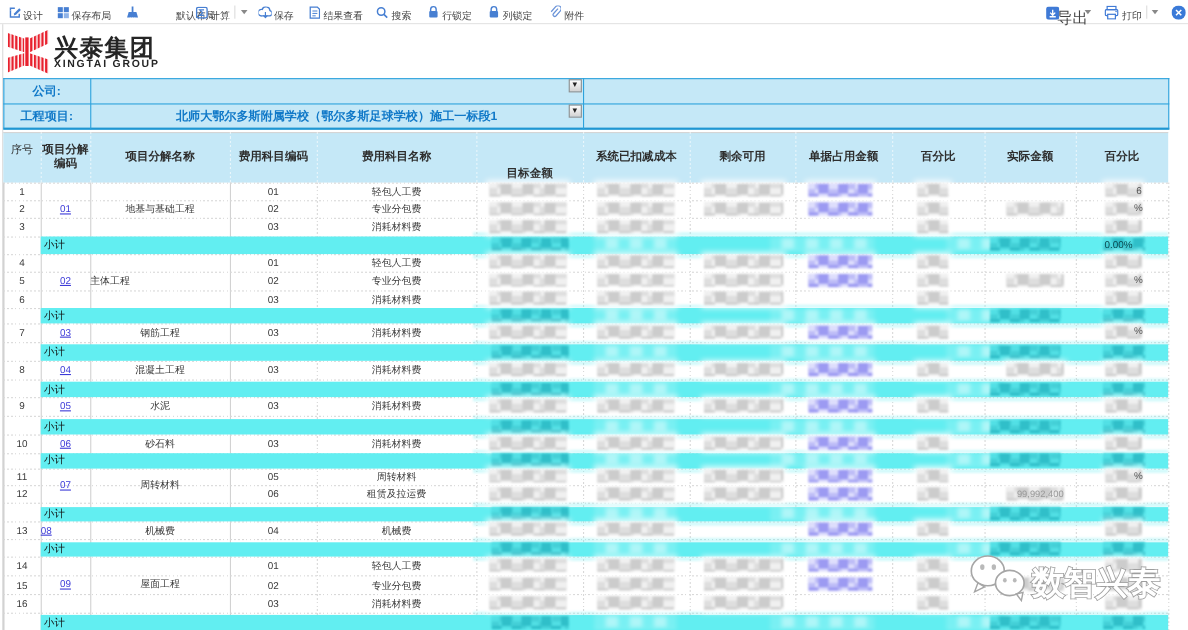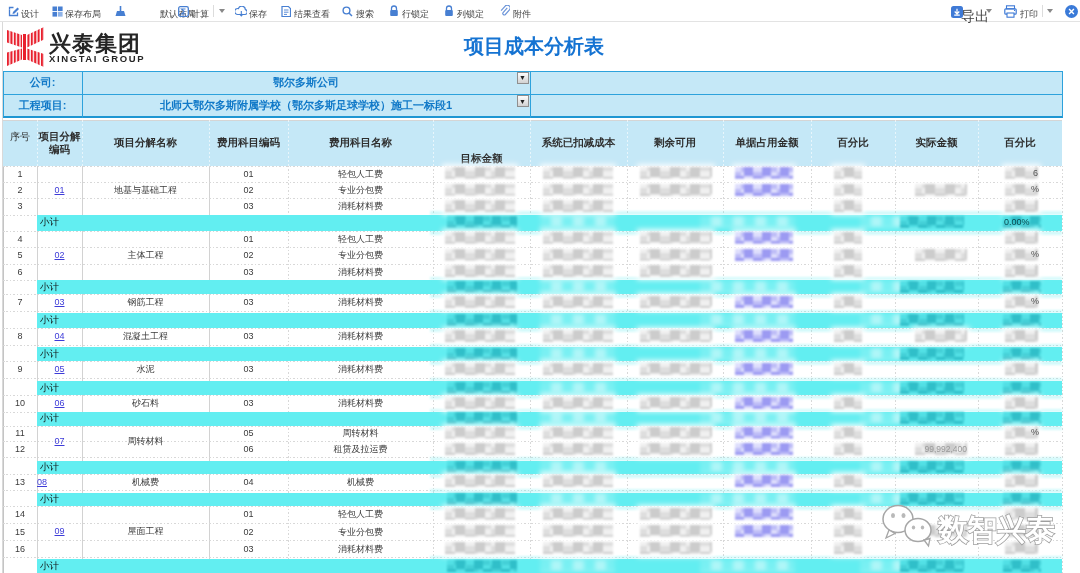--- a/index.html
+++ b/index.html
@@ -114,28 +114,26 @@
         </pattern>
       </defs>
 <polygon points="0,3 15,8 15,20.5 0,15.5" fill="url(#st)"></polygon>
 <polygon points="37,0 20,8 20,20.5 37,12.5" fill="url(#st)"></polygon>
 <polygon points="0,25.5 15,21.5 15,32.5 0,39" fill="url(#st)"></polygon>
 <polygon points="37,27 20,21.5 20,32.5 37,40" fill="url(#st)"></polygon>
 <rect x="16" y="7" width="3" height="26" fill="#e8212e"></rect>
 </svg>
 <div class="a tb" style="left:49px;top:29px;font-size:22px;color:#252525;font-weight:bold;letter-spacing:1px;">兴泰集团</div>
 <div class="a tb" style="left:49px;top:53px;font-size:9.5px;color:#252525;font-weight:bold;letter-spacing:1.6px;">XINGTAI GROUP</div>
-<div class="a" style="left:464px;top:33px;width:160px;font-size:20px;font-weight:bold;color:#1573d2;white-space:nowrap">项目成本分析表</div>
 <div class="a" style="left:3px;top:70.5px;width:1060px;height:47px;background:#c5e8f7;border:1px solid #2da2dc;border-bottom:2px solid #1f96d2"></div>
 <div class="a" style="left:3px;top:93.5px;width:1060px;height:1px;background:#2da2dc"></div>
 <div class="a" style="left:82px;top:70.5px;width:1px;height:47px;background:#2da2dc"></div>
 <div class="a" style="left:530px;top:70.5px;width:1px;height:47px;background:#2da2dc"></div>
 <div class="a ct" style="left:3px;top:70.5px;width:79px;height:24px;font-size:11px;font-weight:bold;color:#1179c8">公司:</div>
 <div class="a ct" style="left:3px;top:94px;width:79px;height:23px;font-size:11px;font-weight:bold;color:#1179c8">工程项目:</div>
-<div class="a ct" style="left:82px;top:70.5px;width:448px;height:24px;font-size:11px;font-weight:bold;color:#1179c8">鄂尔多斯公司</div>
 <div class="a ct" style="left:82px;top:94px;width:448px;height:23px;font-size:11px;font-weight:bold;color:#1179c8">北师大鄂尔多斯附属学校（鄂尔多斯足球学校）施工一标段1</div>
 <div class="a ct" style="left:516.5px;top:71.5px;width:12px;height:12px;background:linear-gradient(#fdfdfd,#d2d2d2);border:1px solid #8f8f8f;font-size:7px;color:#222">▼</div>
 <div class="a ct" style="left:516.5px;top:95px;width:12px;height:12px;background:linear-gradient(#fdfdfd,#d2d2d2);border:1px solid #8f8f8f;font-size:7px;color:#222">▼</div>
 <div class="a" style="left:3px;top:119.5px;width:1059px;height:46px;background:#c5e8f7;border-top:1px solid #d5d5d5"></div>
 <div class="a ct" style="left:3px;top:119.5px;width:34px;height:34px;font-size:10px;font-weight:normal;color:#2e2e2e;line-height:13px">序号</div>
 <div class="a ct" style="left:37px;top:119.5px;width:45px;height:46px;font-size:10.5px;font-weight:bold;color:#2e2e2e;line-height:13px">项目分解<br>编码</div>
 <div class="a ct" style="left:82px;top:119.5px;width:127px;height:46px;font-size:10.5px;font-weight:bold;color:#2e2e2e;line-height:13px">项目分解名称</div>
 <div class="a ct" style="left:209px;top:119.5px;width:79px;height:46px;font-size:10.5px;font-weight:bold;color:#2e2e2e;line-height:13px">费用科目编码</div>
 <div class="a ct" style="left:288px;top:119.5px;width:145px;height:46px;font-size:10.5px;font-weight:bold;color:#2e2e2e;line-height:13px">费用科目名称</div>
 <div class="a ct" style="left:433px;top:135px;width:97px;height:46px;font-size:10.5px;font-weight:bold;color:#2e2e2e;line-height:13px">目标金额</div>
@@ -273,21 +271,21 @@
 <div class="a" style="left:288px;top:507.30000000000007px;width:145px;height:14px;line-height:14px;text-align:center;font-size:9px;color:#3a3a3a;white-space:nowrap">轻包人工费</div>
 <div class="a" style="left:3px;top:524.65px;width:34px;height:14px;line-height:14px;text-align:center;font-size:9px;color:#3a3a3a;white-space:nowrap">15</div>
 <div class="a" style="left:209px;top:524.65px;width:79px;height:14px;line-height:14px;text-align:center;font-size:9px;color:#3a3a3a;white-space:nowrap">02</div>
 <div class="a" style="left:288px;top:524.65px;width:145px;height:14px;line-height:14px;text-align:center;font-size:9px;color:#3a3a3a;white-space:nowrap">专业分包费</div>
 <div class="a" style="left:3px;top:541.65px;width:34px;height:14px;line-height:14px;text-align:center;font-size:9px;color:#3a3a3a;white-space:nowrap">16</div>
 <div class="a" style="left:209px;top:541.65px;width:79px;height:14px;line-height:14px;text-align:center;font-size:9px;color:#3a3a3a;white-space:nowrap">03</div>
 <div class="a" style="left:288px;top:541.65px;width:145px;height:14px;line-height:14px;text-align:center;font-size:9px;color:#3a3a3a;white-space:nowrap">消耗材料费</div>
 <div class="a" style="left:37px;top:183.0px;width:45px;height:14px;line-height:14px;text-align:center;font-size:9px"><span class="lk">01</span></div>
 <div class="a" style="left:82px;top:183.0px;width:127px;height:14px;line-height:14px;text-align:center;font-size:9px;color:#3a3a3a;white-space:nowrap">地基与基础工程</div>
 <div class="a" style="left:37px;top:248.25px;width:45px;height:14px;line-height:14px;text-align:center;font-size:9px"><span class="lk">02</span></div>
-<div class="a" style="left:82px;top:248.25px;width:127px;height:14px;line-height:14px;text-align:center;font-size:9px;color:#3a3a3a;white-space:nowrap">主体工程</div>
+<div class="a" style="left:82px;top:248.25px;width:127px;height:14px;line-height:14px;text-align:left;font-size:9px;color:#3a3a3a;white-space:nowrap">主体工程</div>
 <div class="a" style="left:37px;top:295.25px;width:45px;height:14px;line-height:14px;text-align:center;font-size:9px"><span class="lk">03</span></div>
 <div class="a" style="left:82px;top:295.25px;width:127px;height:14px;line-height:14px;text-align:center;font-size:9px;color:#3a3a3a;white-space:nowrap">钢筋工程</div>
 <div class="a" style="left:37px;top:329.25px;width:45px;height:14px;line-height:14px;text-align:center;font-size:9px"><span class="lk">04</span></div>
 <div class="a" style="left:82px;top:329.25px;width:127px;height:14px;line-height:14px;text-align:center;font-size:9px;color:#3a3a3a;white-space:nowrap">混凝土工程</div>
 <div class="a" style="left:37px;top:362.25px;width:45px;height:14px;line-height:14px;text-align:center;font-size:9px"><span class="lk">05</span></div>
 <div class="a" style="left:82px;top:362.25px;width:127px;height:14px;line-height:14px;text-align:center;font-size:9px;color:#3a3a3a;white-space:nowrap">水泥</div>
 <div class="a" style="left:37px;top:396.25px;width:45px;height:14px;line-height:14px;text-align:center;font-size:9px"><span class="lk">06</span></div>
 <div class="a" style="left:82px;top:396.25px;width:127px;height:14px;line-height:14px;text-align:center;font-size:9px;color:#3a3a3a;white-space:nowrap">砂石料</div>
 <div class="a" style="left:37px;top:434.45px;width:45px;height:14px;line-height:14px;text-align:center;font-size:9px"><span class="lk">07</span></div>
 <div class="a" style="left:82px;top:434.45px;width:127px;height:14px;line-height:14px;text-align:center;font-size:9px;color:#3a3a3a;white-space:nowrap">周转材料</div>

